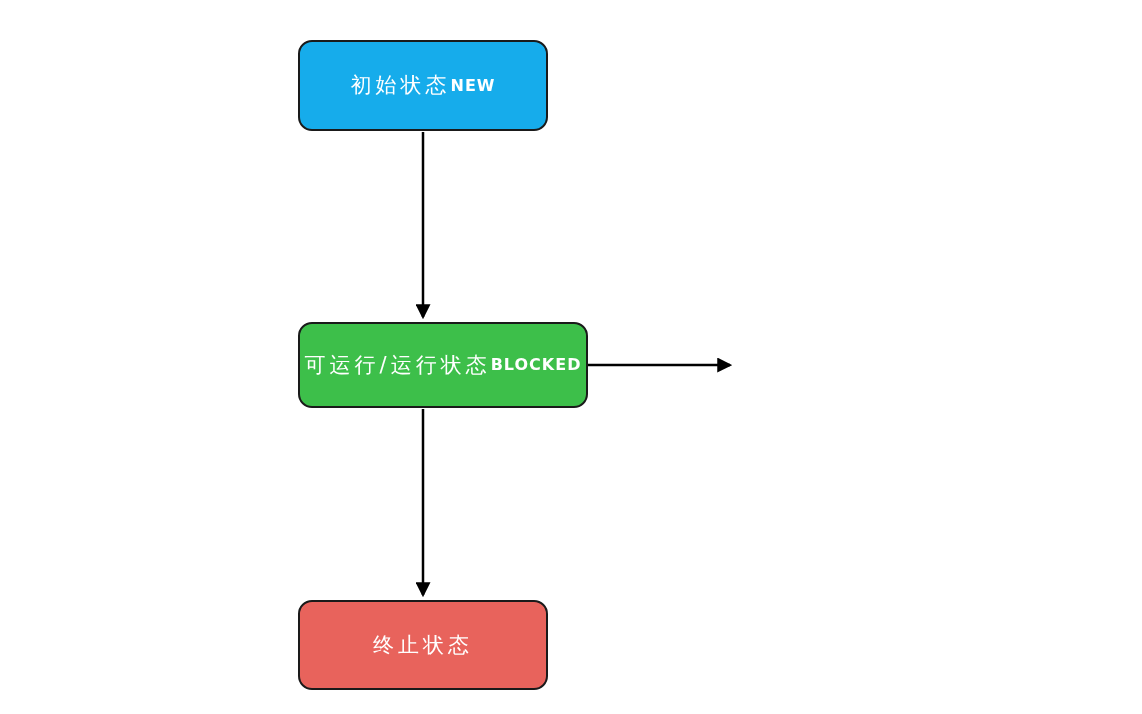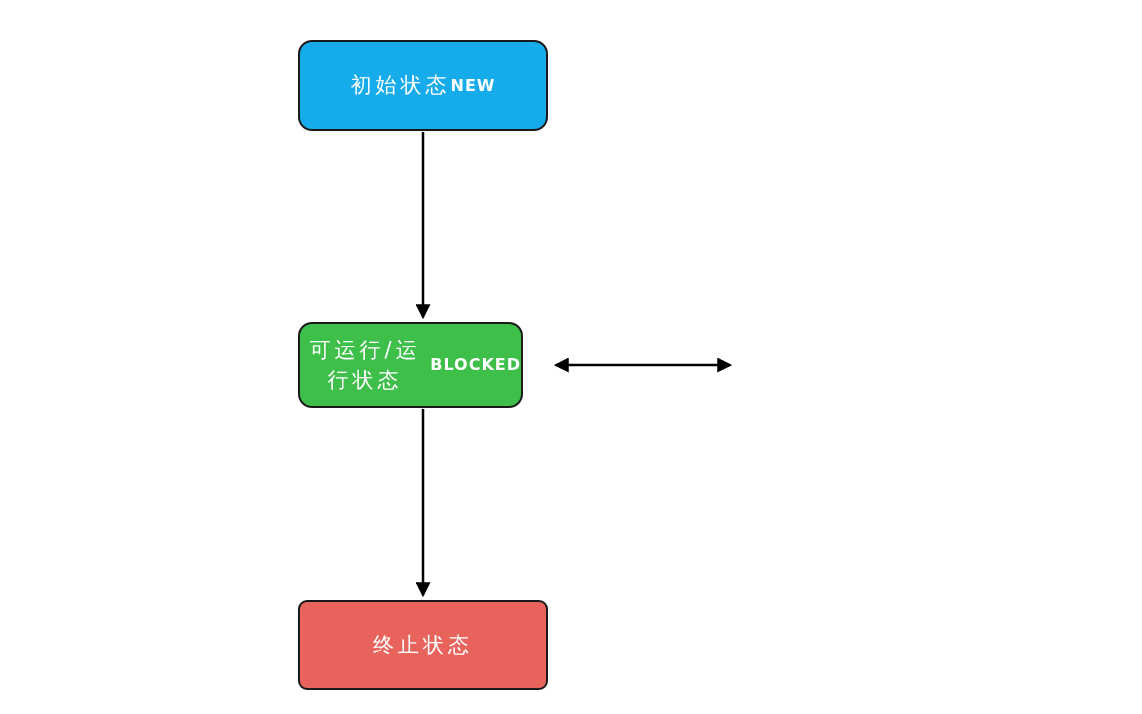--- a/index.html
+++ b/index.html
@@ -40,23 +40,23 @@
     font-size: 21px;
     letter-spacing: 4px;
     font-weight: 500;
   }
   .node .line-en {
     font-size: 16px;
     letter-spacing: 1px;
     font-weight: 700;
   }
   .node-new        { left: 298px; top: 40px;  width: 250px; height: 91px; }
-  .node-runnable   { left: 298px; top: 322px; width: 225px; height: 86px; }
+  .node-runnable   { left: 298px; top: 322px; width: 290px; height: 86px; }
   .node-sleep      { left: 736px; top: 285px; width: 232px; height: 159px; line-height: 1.5; }
-  .node-terminated { left: 298px; top: 600px; width: 250px; height: 90px; border-radius: 9px; }
+  .node-terminated { left: 298px; top: 600px; width: 250px; height: 90px; }
 </style>
 </head>
 <body>
 
 <div class="canvas">
 
   <svg class="edges-layer" width="1142" height="714" viewBox="0 0 1142 714" xmlns="http://www.w3.org/2000/svg">
     <defs>
       <marker id="arrowhead" viewBox="0 0 10 10" refX="8.5" refY="5" markerWidth="6" markerHeight="6" orient="auto-start-reverse">
         <path d="M0,0 L10,5 L0,10 z" fill="#000000"></path>

